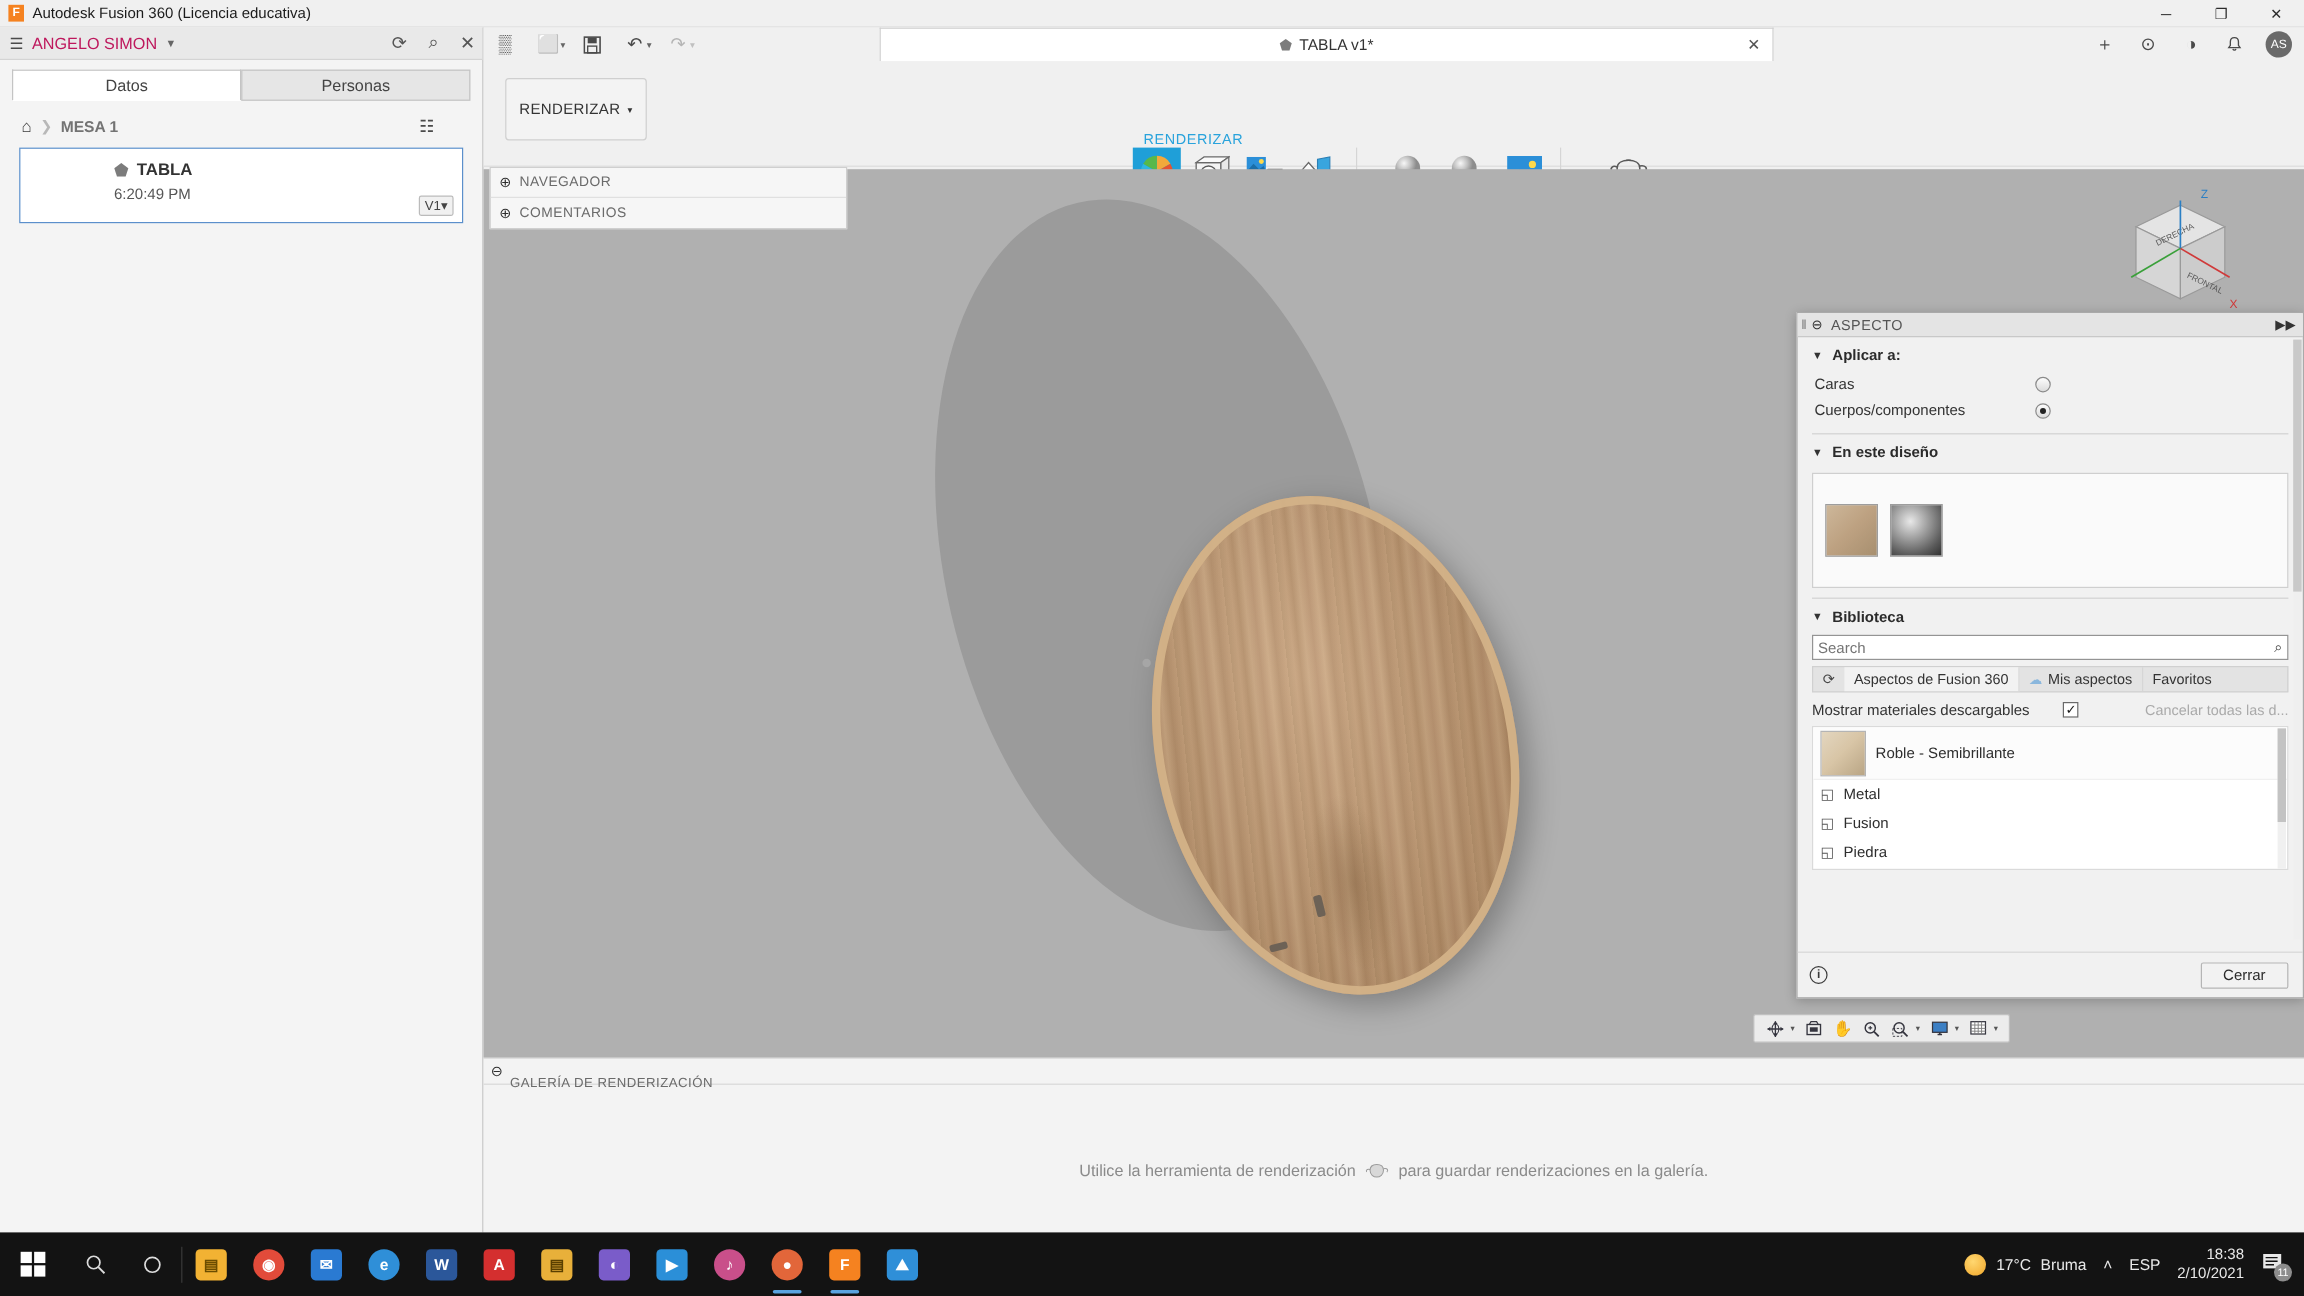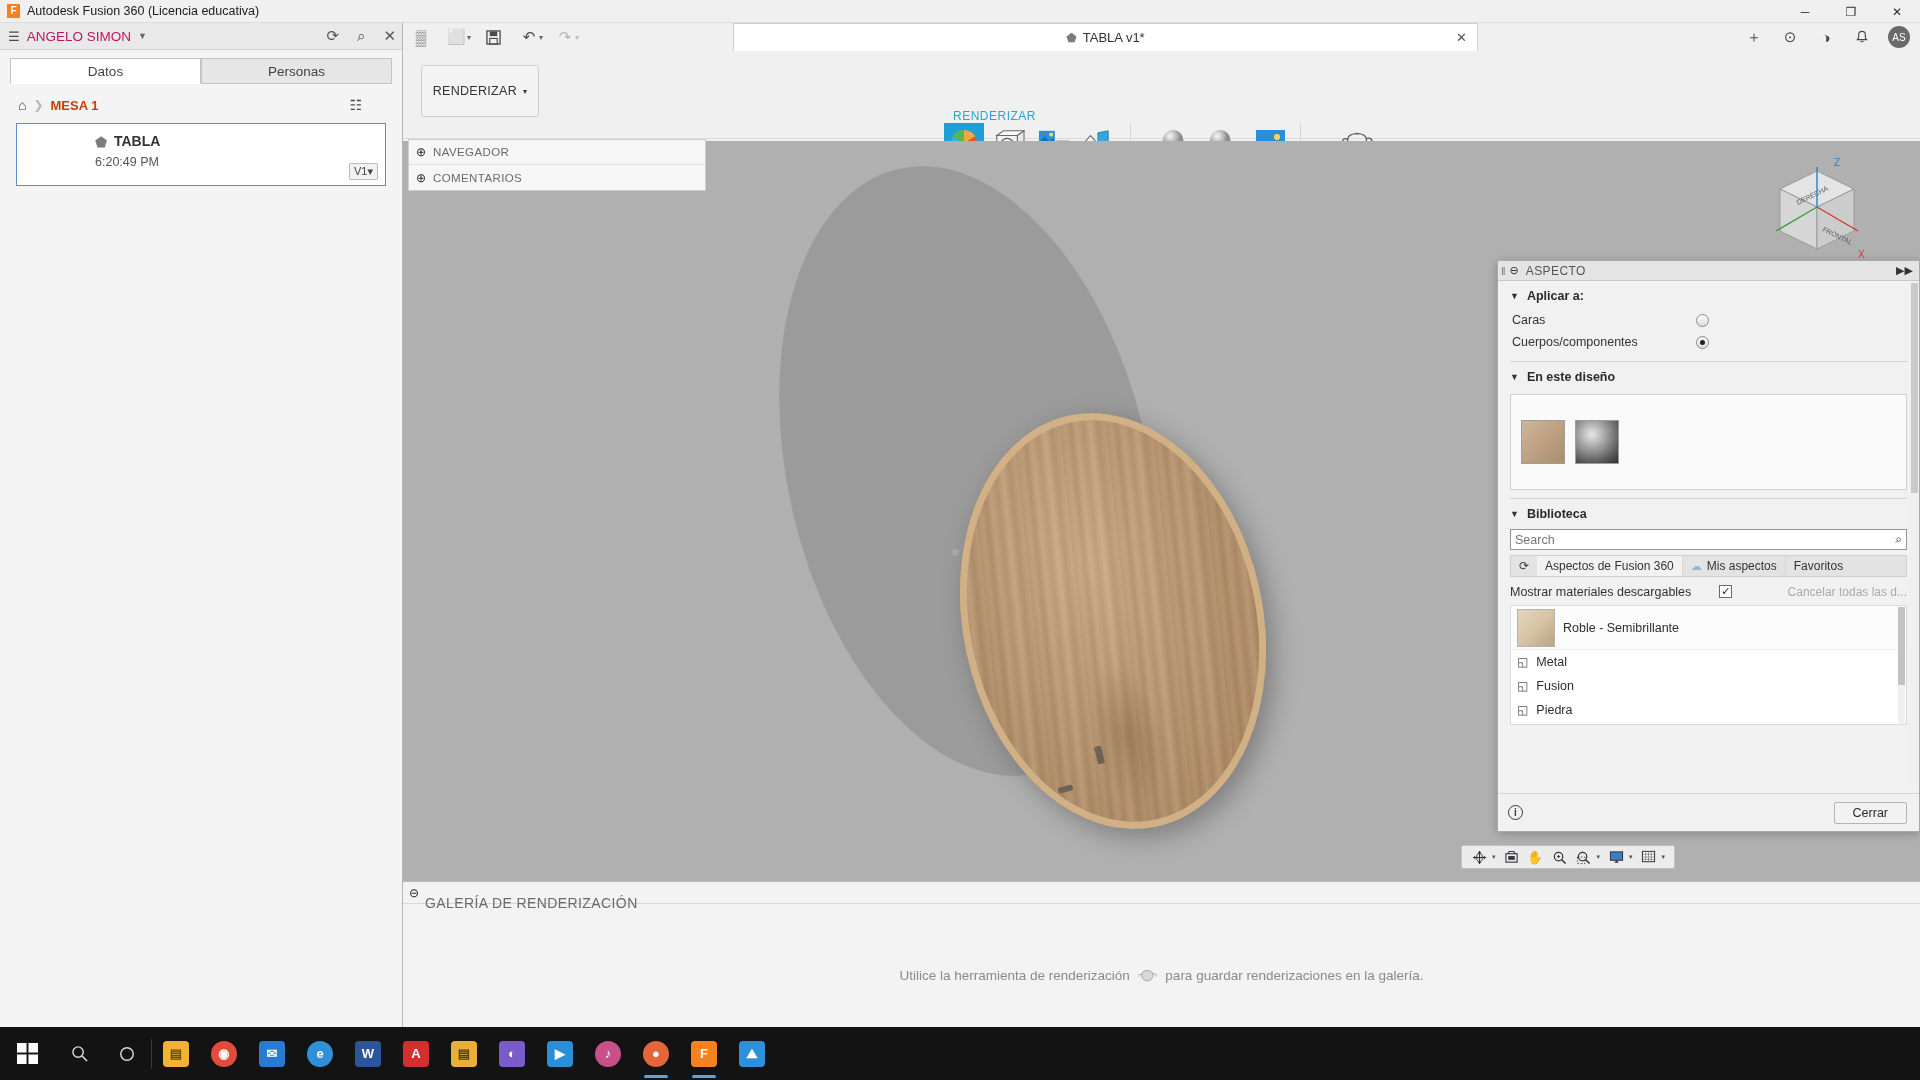--- a/index.html
+++ b/index.html
@@ -57,21 +57,21 @@
   }
   .btn-plain {
     background:#f5f5f5; color:#333; border:1px solid #bdbdbd;
     height:25px; padding:0 12px; font-size:13.5px; border-radius:2px; cursor:pointer;
   }
   .gear-btn { font-size:16px; color:#4a4a4a; margin-left:6px; cursor:pointer; }
 
   .crumbs { display:flex; align-items:center; padding:13px 0 10px 18px; position:relative;}
   .crumbs .home { font-size:14px; color:#3a3a3a; }
   .crumbs .sep { color:#b8b8b8; margin:0 7px; font-size:12px;}
-  .crumbs .cur { font-size:13px; font-weight:bold; color:#c2410c; }
+  .crumbs .cur { font-size:13px; font-weight:bold; color:#737373; }
   .crumbs .globe { position:absolute; right:40px; font-size:14px; color:#4a4a4a;}
 
   .filecard {
     margin:0 16px; border:1px solid #5b8fcb; background:#fff; height:63px;
     position:relative; box-shadow:0 0 0 1px #fff inset;
   }
   .filecard .fc-icon { position:absolute; left:78px; top:10px; font-size:14px; color:#7c7c7c;}
   .filecard .fc-name { position:absolute; left:97px; top:9px; font-size:14px; font-weight:bold; color:#333;}
   .filecard .fc-time { position:absolute; left:78px; top:31px; font-size:12.5px; color:#555;}
   .filecard .fc-ver {
@@ -171,21 +171,21 @@
     background:#ececec; border:1px solid #c0c0c0; display:flex; align-items:center;
     padding:0 6px; gap:2px; border-radius:2px;
   }
   .navbar .ni { width:22px; height:20px; display:flex; align-items:center; justify-content:center; font-size:13px; color:#35353f; cursor:pointer;}
   .navbar .nc { font-size:7px; color:#555; margin-right:3px; cursor:pointer;}
 
   
   .gallery { position:absolute; left:0; top:858px; width:1517px; height:146px; background:#f3f3f3; border-top:1px solid #bdbdbd;}
   .gal-head { height:22px; display:flex; align-items:center; border-bottom:1px solid #d8d8d8;}
   .gal-head .minus { width:22px; text-align:center; font-size:12px; color:#2e2e2e; cursor:pointer;}
-  .gal-head .lbl { font-size:14px; color:#6a6a6a; letter-spacing:.4px;margin-top:20px;}
+  .gal-head .lbl { font-size:11px; color:#6a6a6a; letter-spacing:.4px;margin-top:20px;}
   .gal-msg {
     position:absolute; top:86px; left:0; width:100%; text-align:center;
     font-size:13.5px; color:#8a8a8a;
   }
   .teapot-inline { display:inline-block; width:22px; height:14px; vertical-align:-3px; margin:0 3px;}
 
   
   .aspdlg {
     position:absolute; left:1497px; top:260px; width:423px; height:572px;
     background:#f1f1f1; border:1px solid #a9a9a9; box-shadow:0 2px 9px rgba(0,0,0,.22);
@@ -755,15 +755,35 @@
     <div class="tb-ico run">
         <span class="g" style="background:#e2663a; border-radius:50%;">●</span>
       </div>
     <div class="tb-ico run">
         <span class="g" style="background:#f58220;">F</span>
       </div>
     <div class="tb-ico">
         <span class="g" style="background:#2f8fd8;">⛰</span>
       </div>
 
+    <div class="tray">
+      <span class="wx">
+        <span class="sun"></span>
+        <span>17°C</span>
+        <span>Bruma</span>
+      </span>
+      <span>˄</span>
+      <span>ESP</span>
+      <span class="clock">
+        <div>18:38</div>
+        <div>2/10/2021</div>
+      </span>
+      <span class="notif">
+        <svg width="20" height="18" viewBox="0 0 20 18">
+          <rect x="2" y="2" width="15" height="12" fill="#e8e8e8"></rect>
+          <path d="M4 5 H14 M4 8 H14 M4 11 H11" stroke="#131313" stroke-width="1.2"></path>
+        </svg>
+        <span class="badge">11</span>
+      </span>
+    </div>
   </div>
 
 </div>
 
 </body></html>

